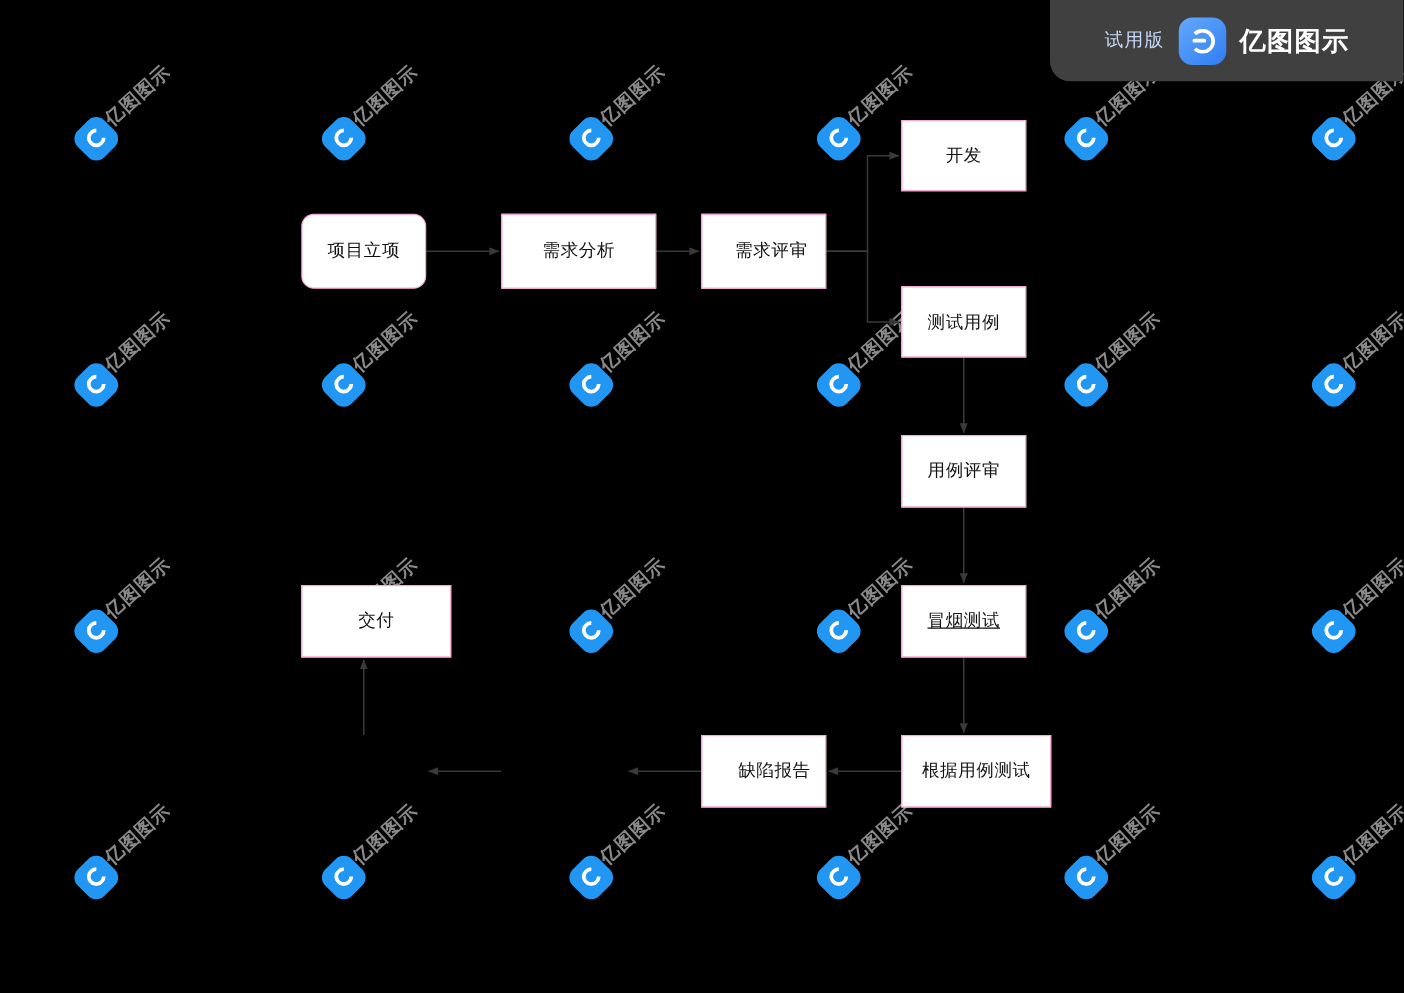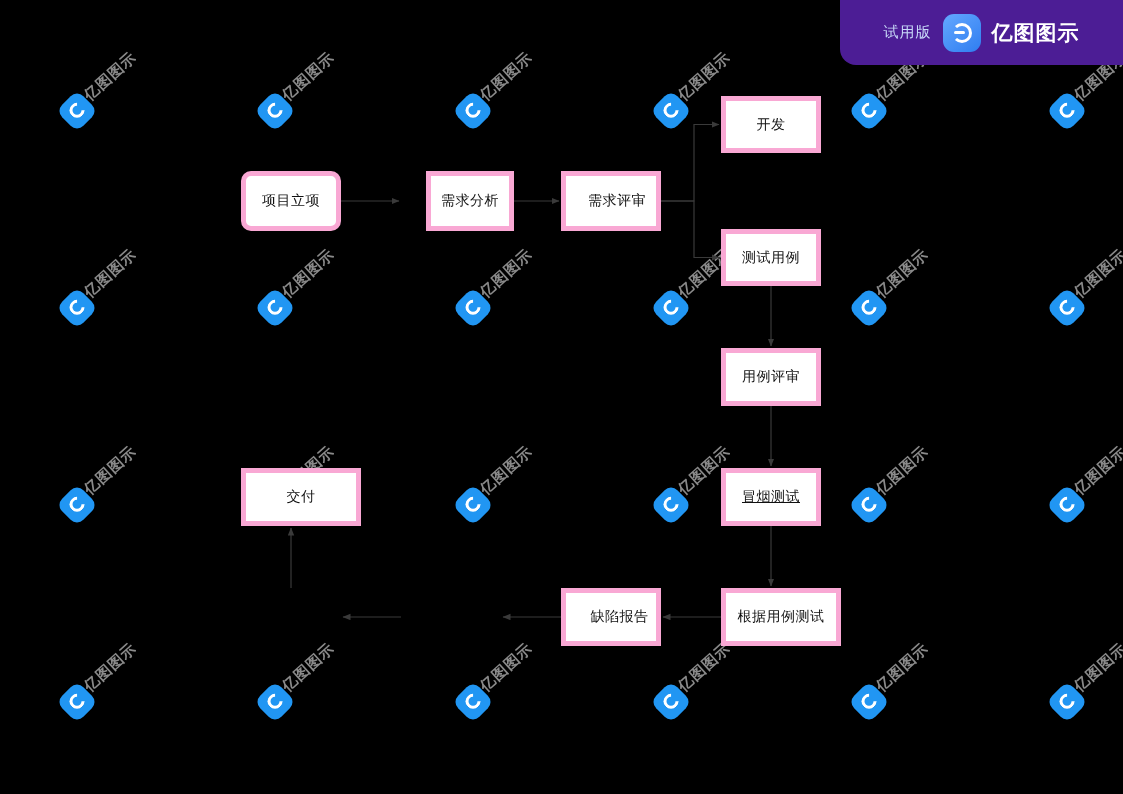--- a/index.html
+++ b/index.html
@@ -66,21 +66,21 @@
     white-space: nowrap;
   }
 
   
   #trial-badge {
     position: absolute;
     right: 0;
     top: 0;
     width: 283px;
     height: 65px;
-    background: #4c1d95;
+    background: #404040;
     border-bottom-left-radius: 16px;
     display: flex;
     align-items: center;
     justify-content: center;
     gap: 11px;
     z-index: 20;
   }
   #trial-badge .trial-label {
     font-size: 15px;
     color: #c8d9f8;
@@ -127,21 +127,21 @@
   #flow {
     position: absolute;
     left: 0; top: 0;
     width: 1123px;
     height: 794px;
     z-index: 10;
   }
   .node {
     position: absolute;
     background: #ffffff;
-    border: 5px solid #f9a8d4;
+    border: 1px solid #f9a8d4;
     box-sizing: border-box;
     display: flex;
     align-items: center;
     justify-content: center;
     font-size: 14px;
     color: #111111;
     letter-spacing: 0.5px;
     z-index: 12;
   }
   .node.rounded { border-radius: 10px; }
@@ -285,21 +285,21 @@
       <path d="M401,617 L343,617"></path>
 
       <path d="M291,588 L291,528"></path>
     </g>
   </svg>
 
   <div id="flow">
       <div class="node rounded" style="left: 241px; top: 171px; width: 100px; height: 60px;">
         <span>项目立项</span>
       </div>
-      <div class="node" style="left: 401px; top: 171px; width: 88px; height: 60px; margin-left: 25px;">
+      <div class="node" style="left: 401px; top: 171px; width: 124px; height: 60px;">
         <span>需求分析</span>
       </div>
       <div class="node" style="left: 561px; top: 171px; width: 100px; height: 60px; padding-left: 12px;">
         <span>需求评审</span>
       </div>
       <div class="node" style="left: 721px; top: 96px; width: 100px; height: 57px;">
         <span>开发</span>
       </div>
       <div class="node" style="left: 721px; top: 229px; width: 100px; height: 57px;">
         <span>测试用例</span>

